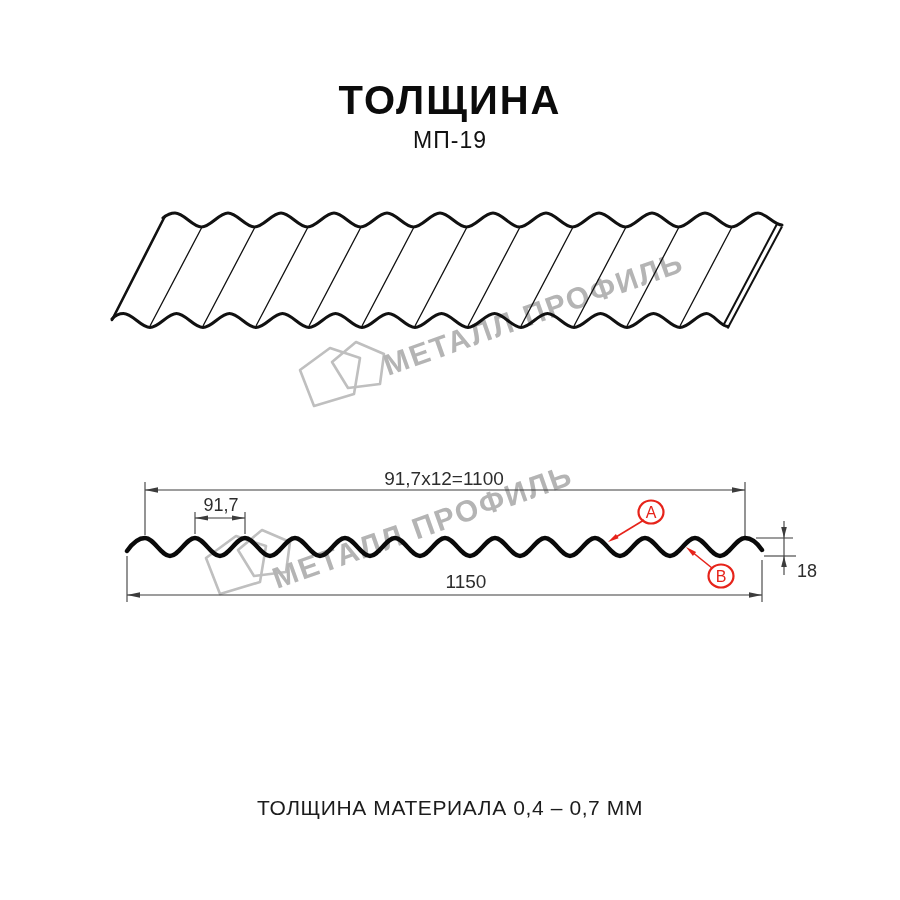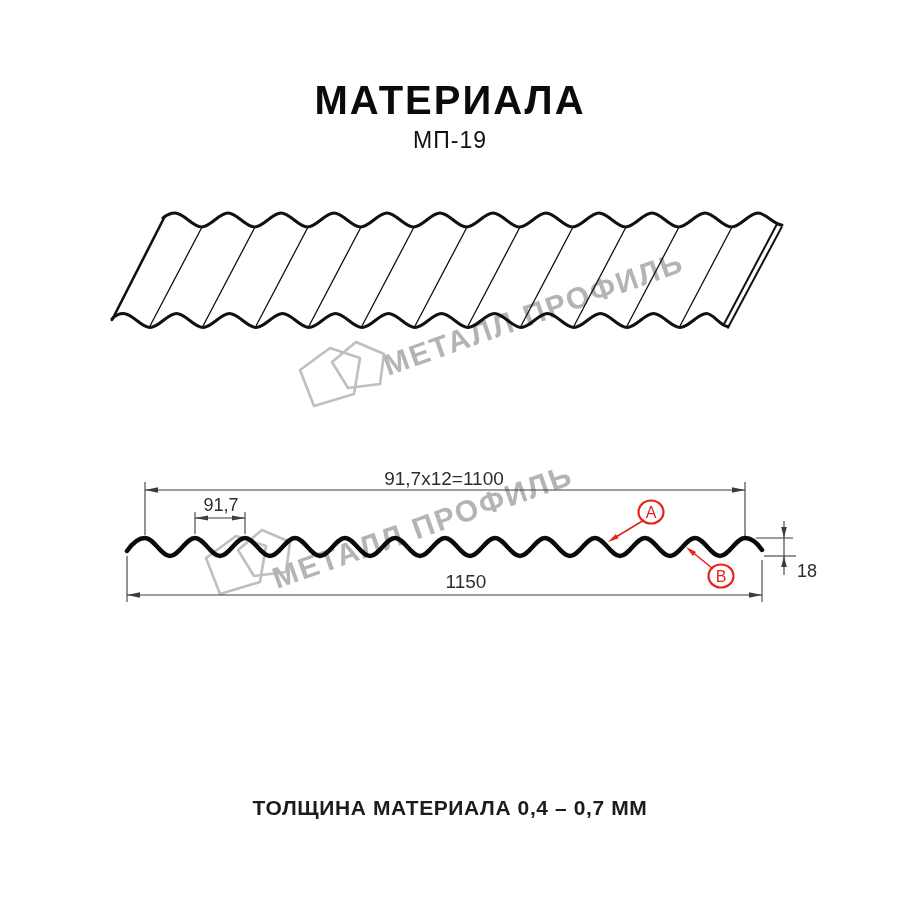--- a/index.html
+++ b/index.html
@@ -12,32 +12,32 @@
     text-align:center;font-size:40px;font-weight:700;letter-spacing:2px;
     color:#0b0b0b;
   }
   .product-code{
     position:absolute;top:127px;left:0;width:900px;
     text-align:center;font-size:23px;font-weight:500;letter-spacing:1px;
     color:#111111;
   }
   .thickness-note{
     position:absolute;top:796px;left:0;width:900px;
-    text-align:center;font-size:21px;font-weight:700;letter-spacing:0.6px;
+    text-align:center;font-size:21px;font-weight:400;letter-spacing:0.6px;
     color:#1c1c1c;
   }
   svg.drawing{position:absolute;top:0;left:0;}
   .dim-text{font-family:"Liberation Sans",sans-serif;fill:#2d2d2d;}
   .wm-text{font-family:"Liberation Sans",sans-serif;font-weight:700;}
   .callout-text{font-family:"Liberation Sans",sans-serif;}
 </style>
 </head>
 <body>
 
-<h1 class="page-title">МАТЕРИАЛА</h1>
+<h1 class="page-title">ТОЛЩИНА</h1>
 <div class="product-code">МП-19</div>
 
 <svg class="drawing" width="900" height="900" viewBox="0 0 900 900" xmlns="http://www.w3.org/2000/svg">
 
   <g>
     <g transform="translate(292,336)" fill="none" stroke="#bfbfbf" stroke-width="2.6" stroke-linejoin="round">
       <path d="M 8 34 L 38 12 L 68 22 L 62 58 L 22 70 Z"></path>
       <path d="M 40 26 L 64 6 L 92 18 L 88 48 L 56 52 Z"></path>
     </g>
     <text class="wm-text" transform="translate(388,376) rotate(-19.5)" font-size="30" letter-spacing="2" fill="#b4b4b4">МЕТАЛЛ ПРОФИЛЬ</text>

